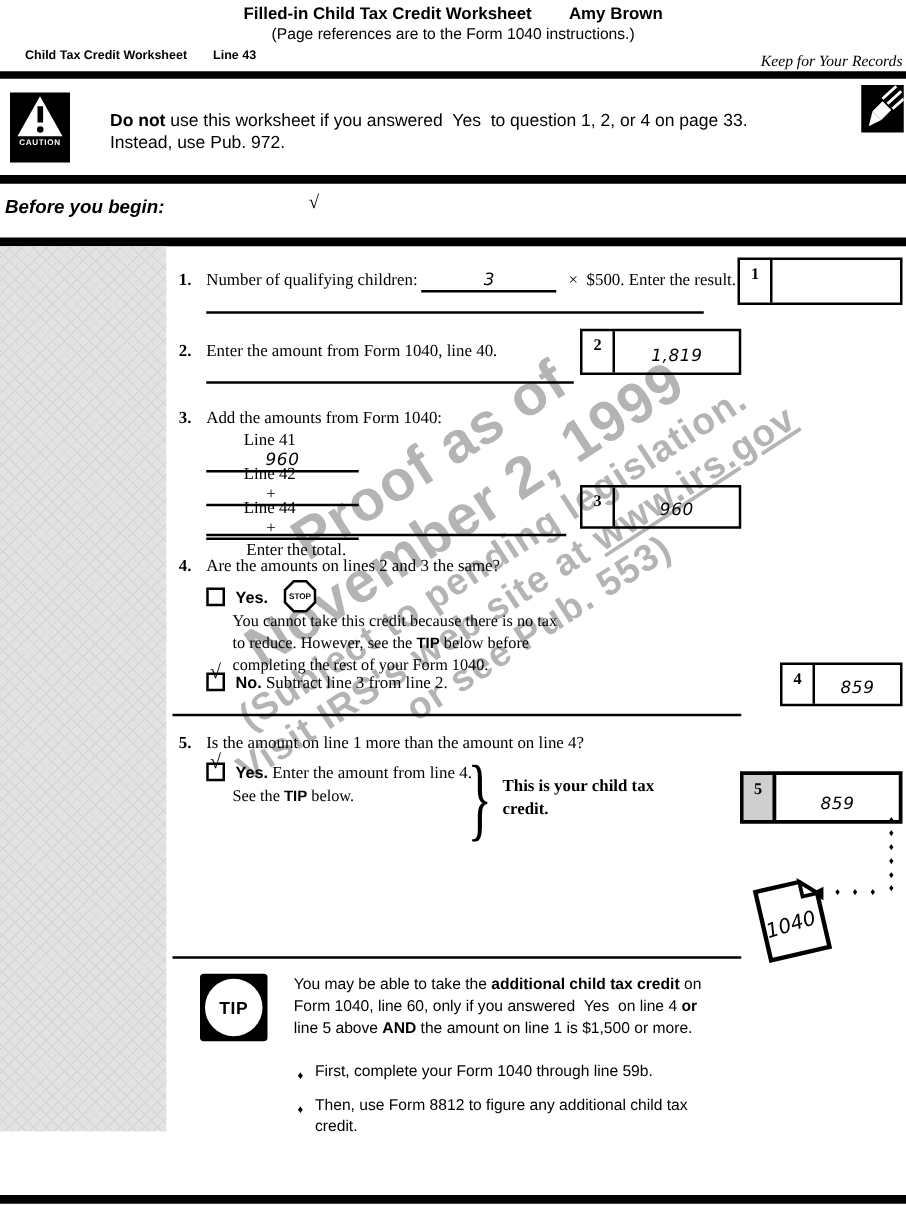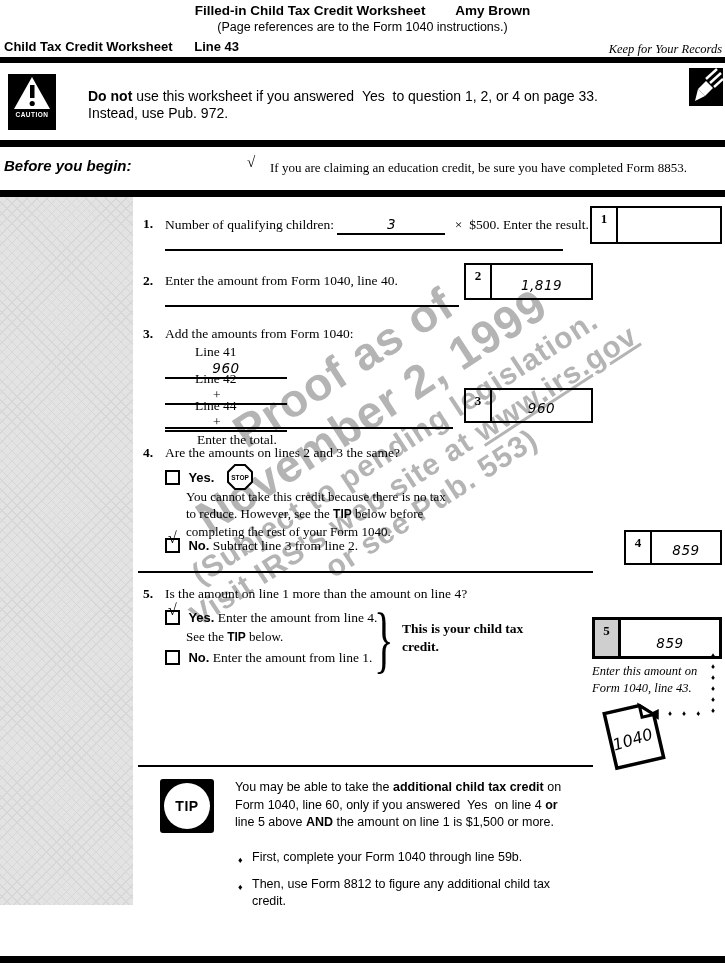--- a/index.html
+++ b/index.html
@@ -24,21 +24,21 @@
     font-family:"Liberation Sans", sans-serif; font-weight:bold; pointer-events:none;
     line-height:1.12; letter-spacing:1px;
   }
   .wm-big { font-size:46px; }
   .wm-small { font-size:30px; }
   .wm-url { text-decoration:underline; }
 
   
   .hdr-line1 { top:3px; left:0; width:725px; text-align:center; font-size:13.5px; }
   .hdr-line2 { top:20px; left:0; width:725px; text-align:center; font-size:12.5px; }
-  .sheet-title { top:39px; left:4px; font-size:13px; }
+  .sheet-title { top:39px; left:20px; font-size:10px; }
   .keep { top:42px; right:3px; font-size:12.5px; }
 
   
   .caution-box {
     left:8px; top:74px; width:48px; height:56px; background:#000;
     display:flex; flex-direction:column; align-items:center; justify-content:flex-start;
   }
   .caution-label { color:#fff; font-size:6.5px; font-weight:bold; letter-spacing:0.5px; margin-top:-1px; }
   .caution-text { left:88px; top:88px; font-size:14px; line-height:17px; width:560px; }
   .pencil-box { left:689px; top:68px; width:34px; height:38px; background:#000; }
@@ -148,21 +148,20 @@
         <line x1="25" y1="19" x2="34" y2="11"></line>
       </g>
       <polygon points="9,21 17,13 24,20 16,28" fill="#fff"></polygon>
       <polygon points="6,33 9,21 16,28" fill="#fff"></polygon>
     </svg>
   </div>
   <div class="bar" style="top:140px;height:7px;"></div>
 
   <div class="abs before-label sans b i layer">Before you begin:</div>
   <div class="abs before-check serif layer">√</div>
-  <div class="abs before-text serif layer">If you are claiming an education credit, be sure you have completed Form 8853.</div>
   <div class="bar" style="top:190px;height:7px;"></div>
 
   <div class="abs sidebar"></div>
 
   <div class="abs itemnum layer" style="left:143px;top:216px;">1.</div>
   <div class="abs body-text layer" style="left:165px;top:216px;">
     <span>Number of qualifying children:</span>
     <span class="ufield" style="width:108px;"><span class="handw">3</span></span>
     <span style="margin-left:6px;">× &nbsp;$500. Enter the result.</span>
   </div>
@@ -234,34 +233,25 @@
   <div class="abs itemnum layer" style="left:143px;top:586px;">5.</div>
   <div class="abs body-text layer" style="left:165px;top:586px;">Is the amount on line 1 more than the amount on line 4?</div>
   <div class="abs layer" style="left:165px;top:610px;font-size:13.5px;">
     <span class="cb"><span class="tick">√</span></span>
     <span class="sans b" style="font-size:13px;margin-left:5px;">Yes.</span>
     <span>Enter the amount from line 4.</span>
   </div>
   <div class="abs layer" style="left:186px;top:629px;font-size:13px;">
     <span>See the </span><span class="sans b" style="font-size:12px;">TIP</span><span> below.</span>
   </div>
-  <div class="abs layer" style="left:165px;top:650px;font-size:13.5px;">
-    <span class="cb"></span>
-    <span class="sans b" style="font-size:13px;margin-left:5px;">No.</span>
-    <span>Enter the amount from line 1.</span>
-  </div>
   <div class="abs layer" style="left:374px;top:602px;"><span class="brace">}</span></div>
   <div class="abs result-note layer" style="left:402px;top:620px;">This is your child tax credit.</div>
   <div class="ansbox thick" style="left:592px;top:617px;width:130px;height:42px;">
     <div class="num">5</div>
     <div class="val handw">859</div>
-  </div>
-  <div class="abs enter-note layer" style="left:592px;top:663px;">
-    <div>Enter this amount on</div>
-    <div>Form 1040, line 43.</div>
   </div>
   <div class="abs dots-v layer" style="left:711px;top:650px;">♦ ♦ ♦ ♦ ♦ ♦</div>
   <div class="abs dots-h layer" style="left:668px;top:709px;">♦ ♦ ♦</div>
   <div class="abs arrow-l layer" style="left:648px;top:705px;">◀</div>
   <div class="abs layer" style="left:588px;top:692px;">
     <svg width="88" height="88" viewBox="0 0 88 88">
       <g transform="rotate(-13 44 44)">
         <path d="M22 16 h36 l12 12 v44 h-48 z" fill="#fff" stroke="#000" stroke-width="3.5"></path>
         <path d="M58 16 l12 12 h-12 z" fill="#fff" stroke="#000" stroke-width="3"></path>
         <text x="44" y="53" text-anchor="middle" font-size="16" font-style="italic" font-family="DejaVu Sans, sans-serif" transform="rotate(-4 44 49)">1040</text>

